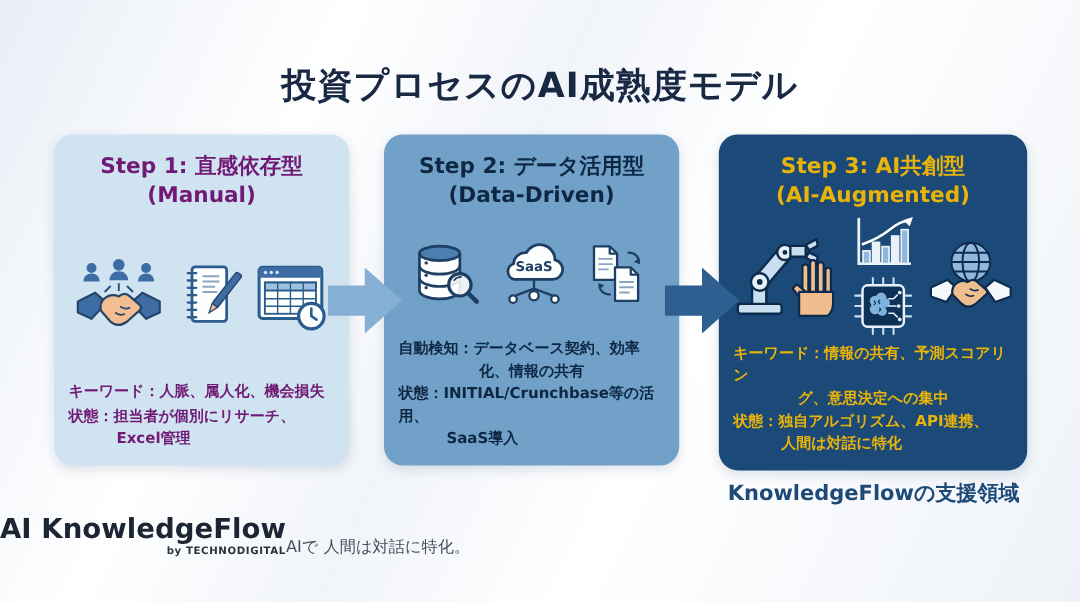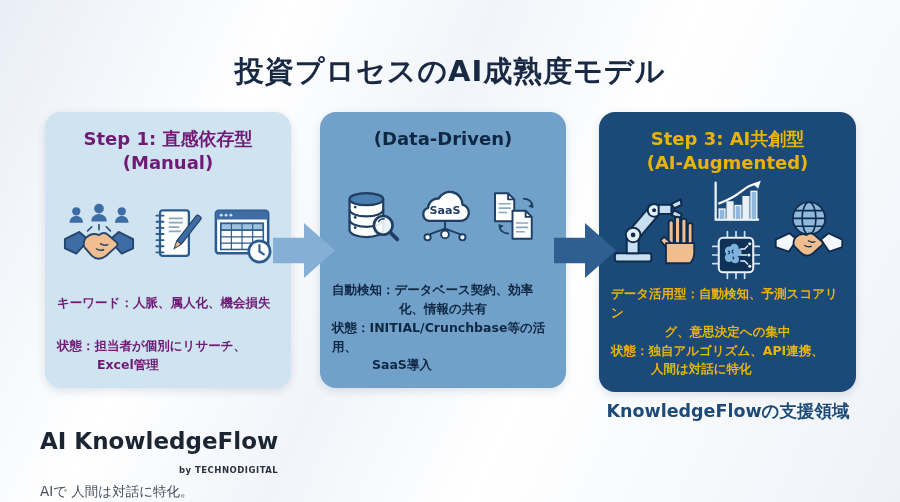--- a/index.html
+++ b/index.html
@@ -22,37 +22,37 @@
   .card2{left:320px;top:112px;width:246px;height:276px;background:#71a1c9;color:#0e2742;}
   .card3{left:599px;top:112px;width:257px;height:280px;background:#1c4a78;color:#eab308;}
   .card-head{text-align:center;font-weight:800;font-size:18px;line-height:1.32;}
   .icons{flex:1;display:flex;align-items:center;justify-content:center;gap:10px;}
   .mid-col{display:flex;flex-direction:column;gap:5px;align-items:center;}
   .icon{display:inline-flex;}
   .icon svg{display:block;}
   .card-text{font-size:12.5px;font-weight:700;line-height:1.5;}
   .cont{text-align:center;}
   .indent{padding-left:3.2em;}
-  .gap-top{margin-top:25px;font-family:Liberation Mono, monospace;}
+  .gap-top{margin-top:2px;}
   .flow-arrow{
     position:absolute;top:223px;width:62px;height:55px;z-index:5;
     clip-path:polygon(0 27%,50% 27%,50% 0,100% 50%,50% 100%,50% 73%,0 73%);
   }
   .arrow1{left:273px;background:#86afd5;}
   .arrow2{left:554px;background:#2f5f90;}
   .support-note{
     position:absolute;top:399px;left:560px;width:336px;text-align:center;
     font-size:17.5px;font-weight:800;color:#1d4a77;
   }
   .footer{
     position:absolute;top:429px;left:0;right:0;
-    display:flex;flex-direction:column;align-items:flex-start;padding-left:40px;
+    display:flex;flex-direction:row;align-items:flex-end;
   }
   .brand{font-size:23px;font-weight:800;color:#1c2533;line-height:1.1;}
-  .byline{text-align:right;font-size:8.5px;font-weight:700;color:#29323f;letter-spacing:.5px;margin-top:11px;}
+  .byline{text-align:right;font-size:8.5px;font-weight:700;color:#29323f;letter-spacing:.5px;margin-top:1px;}
   .tagline{margin-top:8px;font-size:13.5px;color:#454f5c;}
 </style>
 </head>
 <body>
 
 <div class="stage">
 
   <h1 class="main-title">投資プロセスのAI成熟度モデル</h1>
 
   <section class="card card1">
@@ -116,20 +116,21 @@
       <div>キーワード：人脈、属人化、機会損失</div>
       <div class="gap-top">状態：担当者が個別にリサーチ、</div>
       <div class="indent">Excel管理</div>
     </div>
   </section>
 
   <div class="flow-arrow arrow1"></div>
 
   <section class="card card2">
     <div class="card-head">
+      <div>Step 2: データ活用型</div>
       <div>(Data-Driven)</div>
     </div>
     <div class="icons">
       <span class="icon">
         <svg width="60" height="58" viewBox="0 0 64 62">
           <path d="M8 13v33c0 4.2 8.1 7.5 18 7.5s18-3.3 18-7.5V13" fill="#fdfefe" stroke="#1e3e63" stroke-width="2.4"></path>
           <path d="M8 24c0 4.2 8.1 7.5 18 7.5S44 28.2 44 24M8 35c0 4.2 8.1 7.5 18 7.5S44 39.2 44 35" fill="none" stroke="#1e3e63" stroke-width="2.4"></path>
           <ellipse cx="26" cy="13" rx="18" ry="6.5" fill="#4a7fb0" stroke="#1e3e63" stroke-width="2.4"></ellipse>
           <circle cx="14" cy="21.5" r="1.5" fill="#1e3e63"></circle>
             <circle cx="14" cy="32.5" r="1.5" fill="#1e3e63"></circle>
@@ -259,21 +260,21 @@
           <g stroke="#0d2b4d" stroke-width="2" stroke-linejoin="round">
             <path d="M3 44l15-7 8 7-9 13-14-5z" fill="#f4f8fc"></path>
             <path d="M75 44l-15-7-8 7 9 13 14-5z" fill="#f4f8fc"></path>
             <path d="M24 42q6-6 12-3 5-4 9 0l8 7q2 2 0 4l-10 9q-7 5-13-1l-7-7q-2-4 1-9z" fill="#f0bd8e"></path>
           </g>
           <path d="M34 50q4 3 8 1M38 45q4 3 8 1" stroke="#0d2b4d" stroke-width="1.4" fill="none"></path>
         </svg>
       </span>
     </div>
     <div class="card-text">
-      <div>データ活用型：自動検知、予測スコアリン</div>
+      <div>キーワード：情報の共有、予測スコアリン</div>
       <div class="cont">グ、意思決定への集中</div>
       <div>状態：独自アルゴリズム、API連携、</div>
       <div class="indent">人間は対話に特化</div>
     </div>
   </section>
 
   <div class="support-note">KnowledgeFlowの支援領域</div>
 
   <footer class="footer">
     <div>

